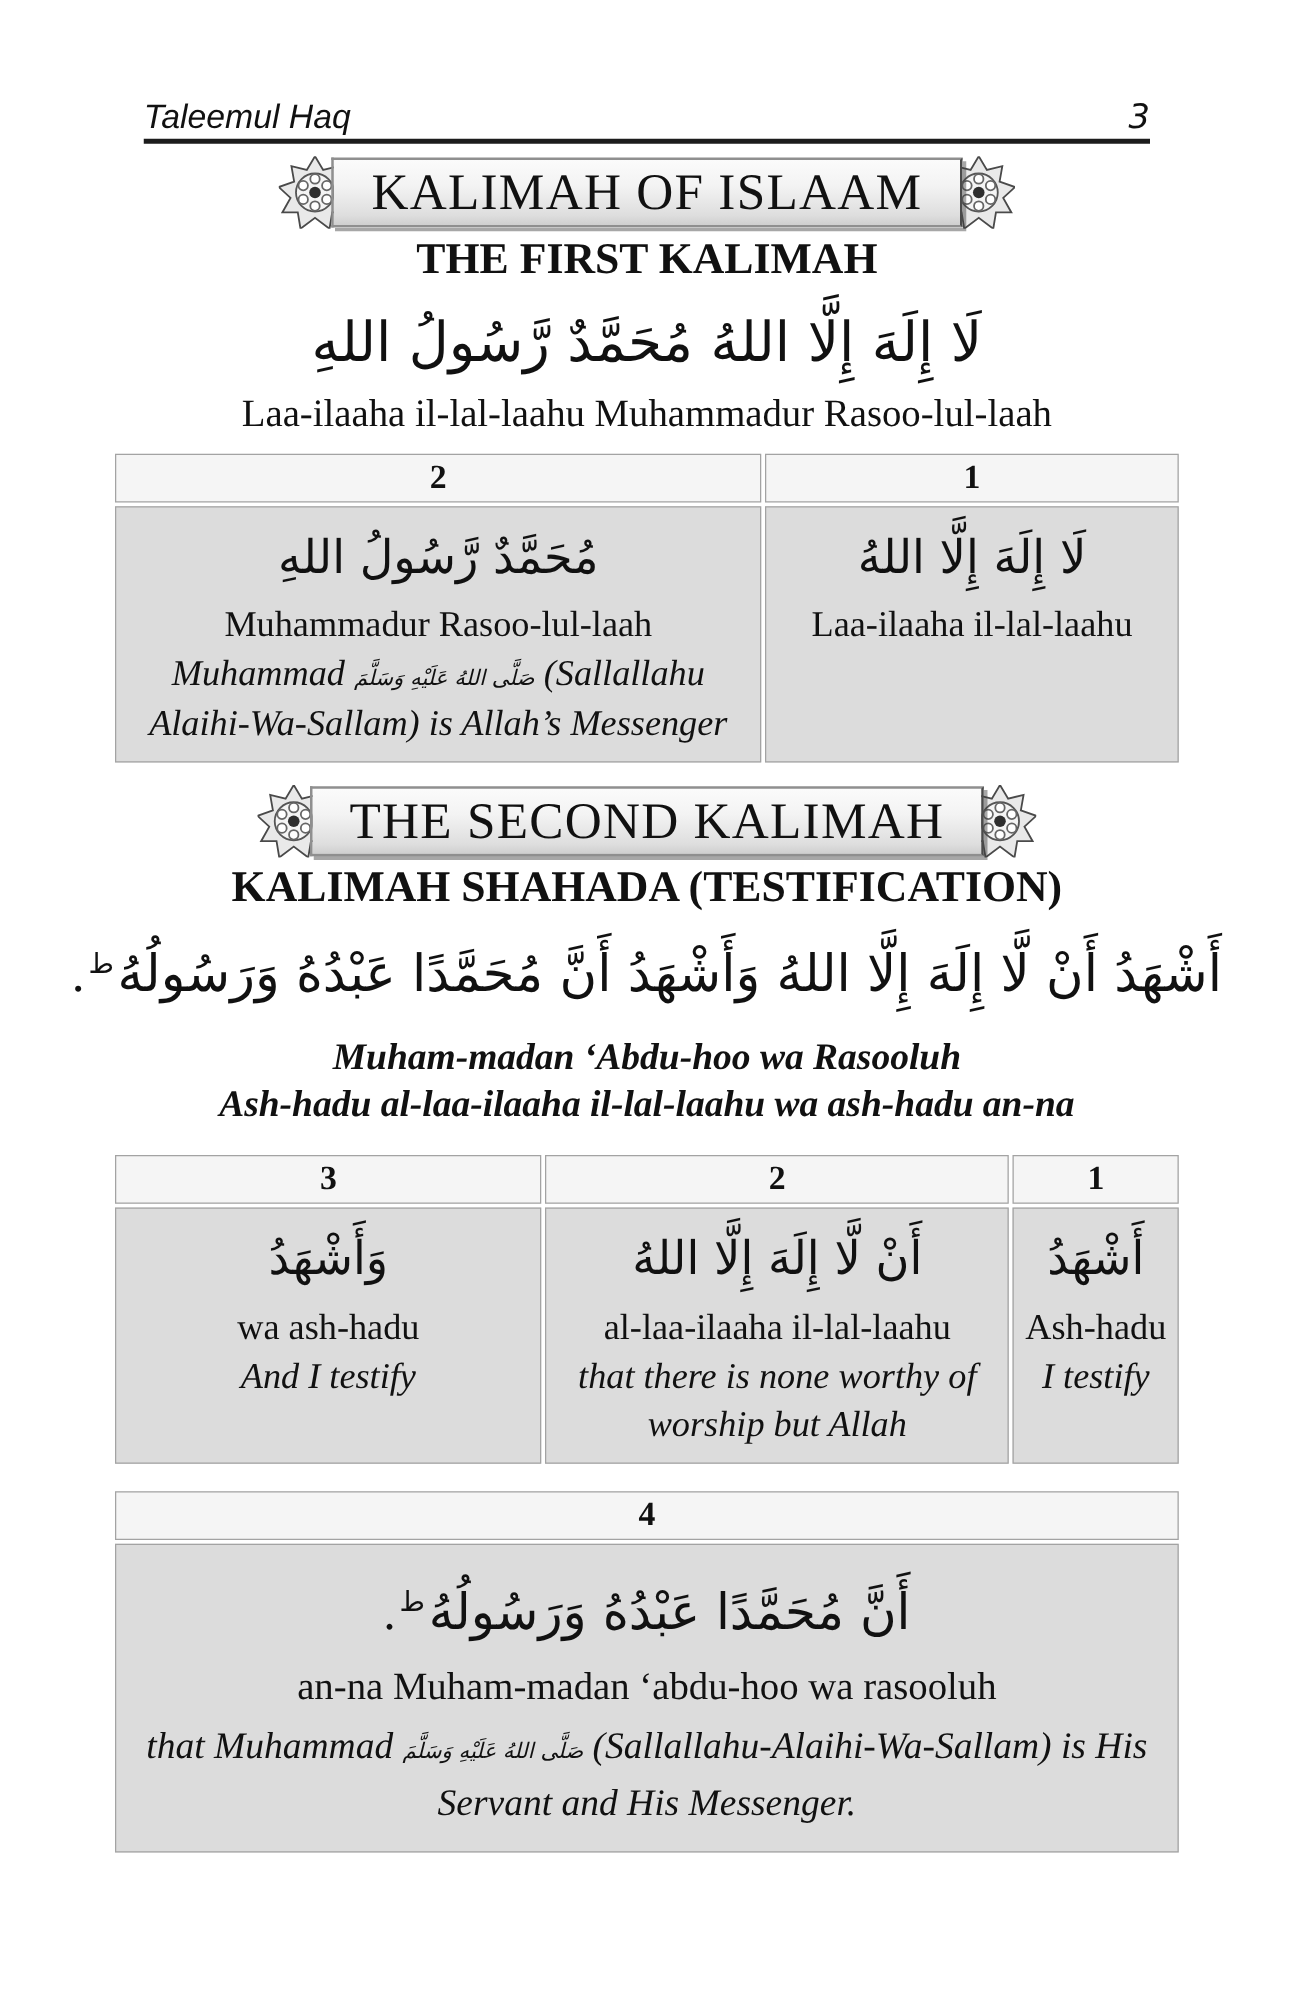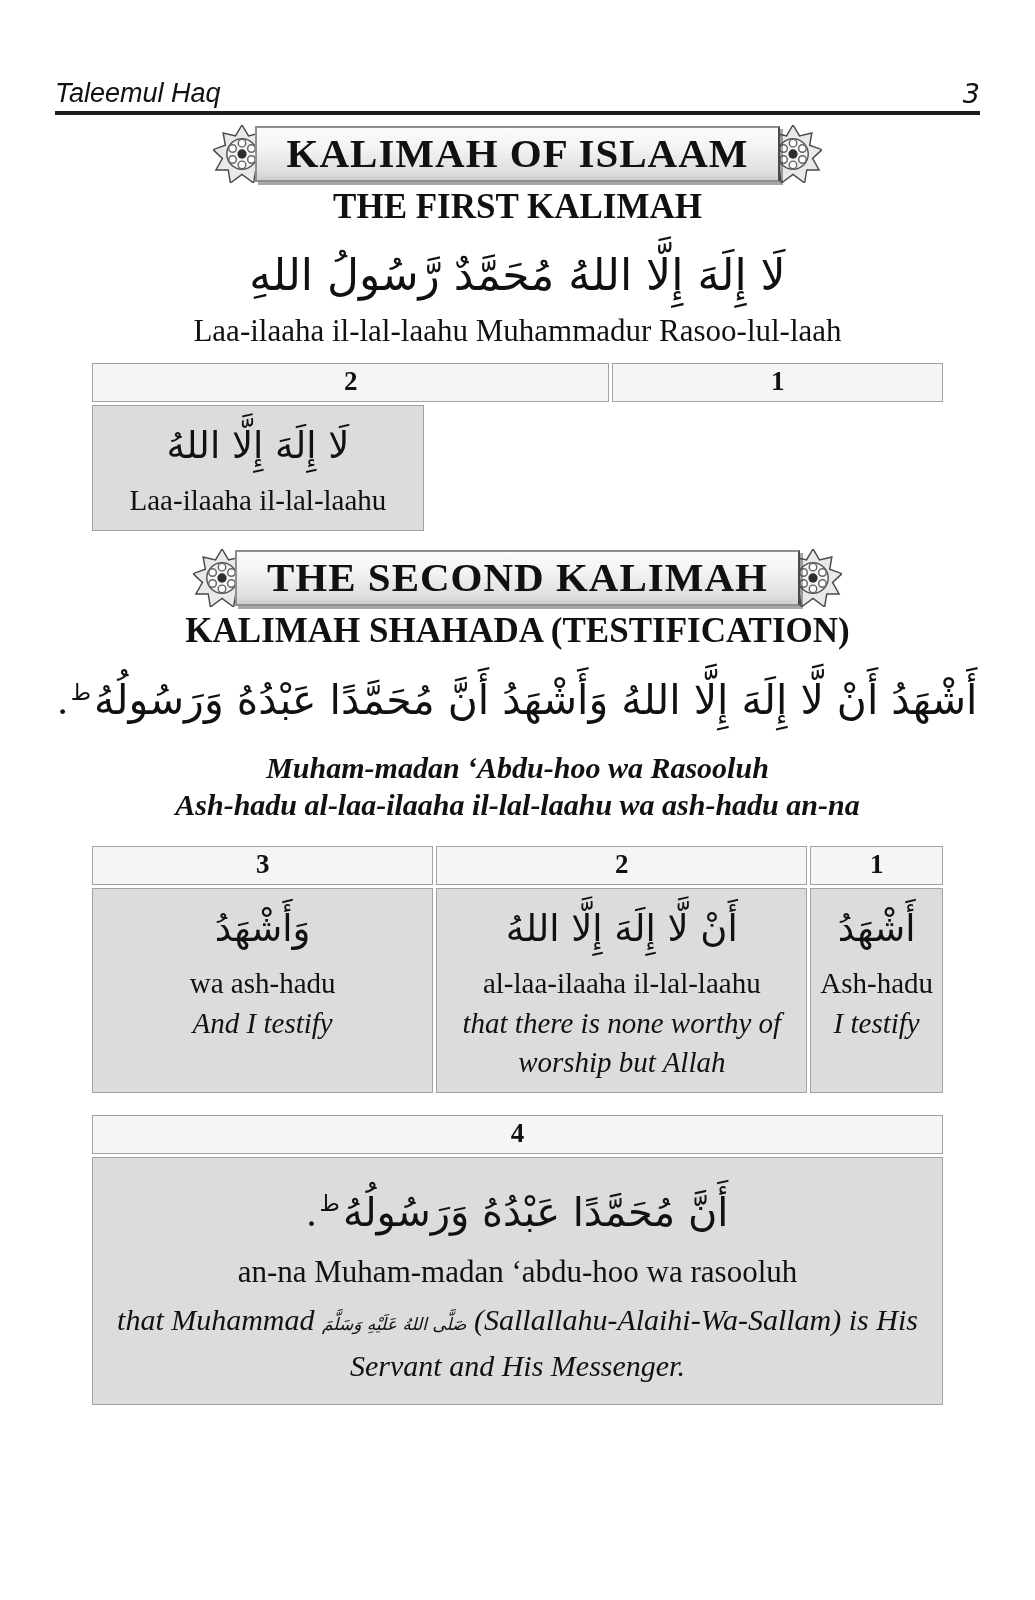--- a/index.html
+++ b/index.html
@@ -6,21 +6,21 @@
   .page{
     position:relative;
     width:1035px;height:1600px;
     background:#ffffff;
     font-family:"Liberation Serif", serif;
     color:#111;
     overflow:hidden;
   }
   
   .runhead{
-    margin:0 55px;
+    margin:0 115px;
     padding-top:78px;
     display:flex;justify-content:space-between;align-items:flex-end;
     border-bottom:4px solid #1c1c1c;
     padding-bottom:2px;
   }
   .runhead .book{
     font-style:italic;
     font-family:"Liberation Sans", sans-serif;
     font-size:27px;
   }
@@ -38,21 +38,21 @@
   .banner .ornament{width:58px;height:58px;position:relative;z-index:0;flex:0 0 auto;}
   .banner .ornament.left{margin-right:-16px;}
   .banner .ornament.right{margin-left:-16px;}
   .banner .box{
     position:relative;z-index:1;
     background:linear-gradient(180deg,#fbfbfb 0%,#f3f3f3 40%,#dedede 85%,#cfcfcf 100%);
     border:2px solid #8f8f8f;
     border-right-color:#4a4a4a;
     box-shadow:3px 3px 0 rgba(60,60,60,.45);
     padding:1px 30px 3px 30px;
-    font-weight:bold;
+    font-weight:normal;
     font-size:41px;
     letter-spacing:1px;
     white-space:nowrap;
   }
   .subtitle{
     text-align:center;
     font-weight:bold;
     font-size:35px;
     margin-top:4px;
   }
@@ -165,20 +165,25 @@
   <div class="arabic-line arabic" dir="rtl">لَا إِلَهَ إِلَّا اللهُ مُحَمَّدٌ رَّسُولُ اللهِ</div>
 
   <div class="translit">Laa-ilaaha il-lal-laahu Muhammadur Rasoo-lul-laah</div>
 
   <div class="tbl">
     <div class="row">
       <div class="cell hcell w61">2</div>
       <div class="cell hcell w39">1</div>
     </div>
     <div class="row">
+      <div class="cell bcell w61">
+        <span class="ar arabic" dir="rtl">مُحَمَّدٌ رَّسُولُ اللهِ</span>
+        <span class="tr">Muhammadur Rasoo-lul-laah</span>
+        <span class="en"><span>Muhammad </span><span class="honorific">صَلَّى اللهُ عَلَيْهِ وَسَلَّمَ</span><span> (Sallallahu Alaihi-Wa-Sallam) is Allah’s Messenger</span></span>
+      </div>
       <div class="cell bcell w39">
         <span class="ar arabic" dir="rtl">لَا إِلَهَ إِلَّا اللهُ</span>
         <span class="tr">Laa-ilaaha il-lal-laahu</span>
       </div>
     </div>
   </div>
 
 
   <div class="banner mt18">
     <svg class="ornament left" viewBox="0 0 40 40">

